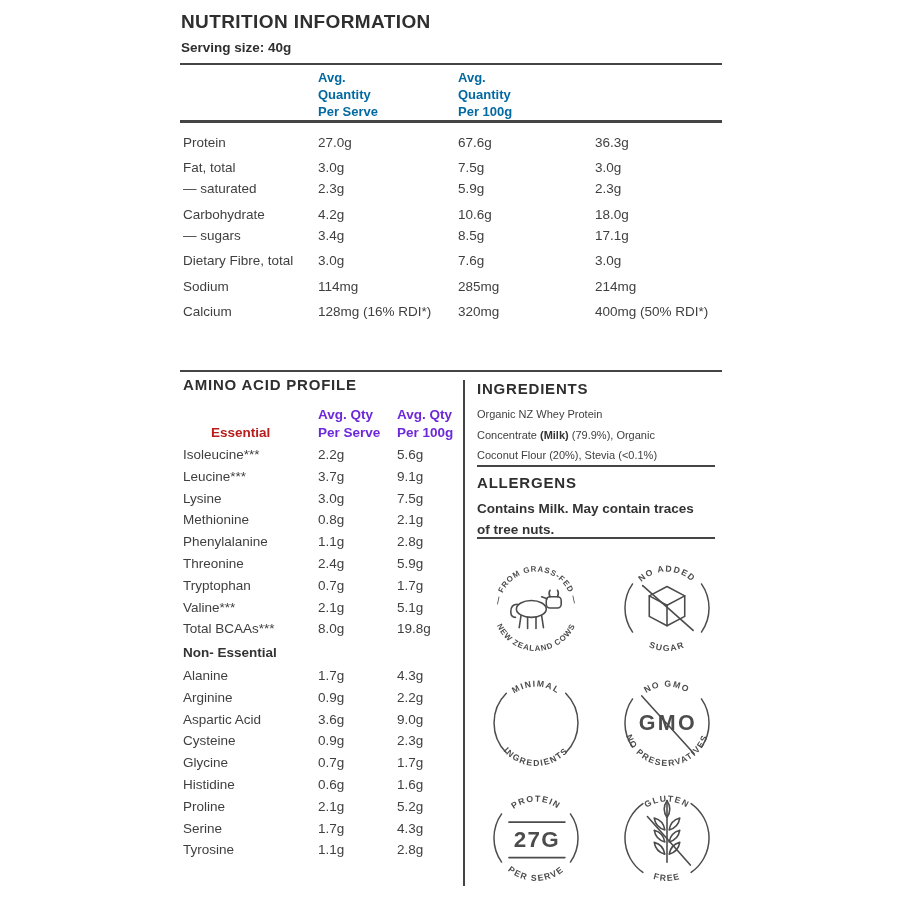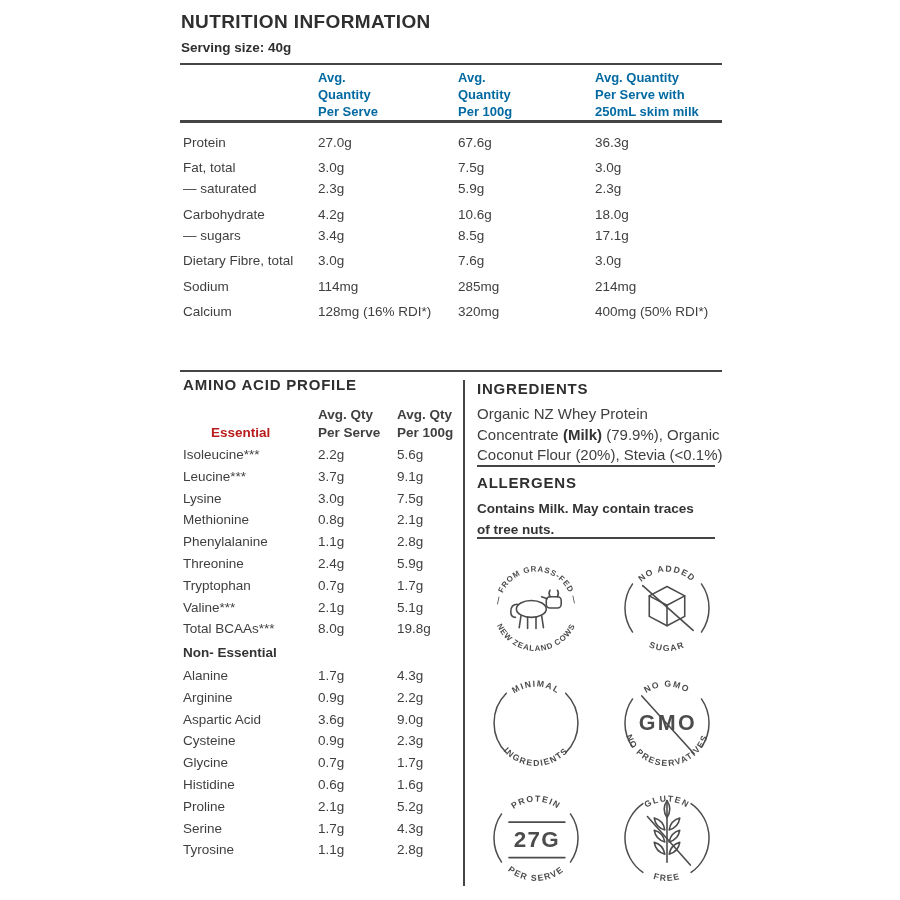--- a/index.html
+++ b/index.html
@@ -20,31 +20,31 @@
   .thead .hc div{font-size:13px;font-weight:bold;color:#0369a1;line-height:17px;white-space:nowrap;}
 
   .tbody{left:183px;top:127px;width:540px;}
   .trow{display:grid;grid-template-columns:135px 140px 137px auto;font-size:13.5px;line-height:20px;margin-top:5.5px;white-space:nowrap;}
   .trow.first{margin-top:0;margin-bottom:6px;}
   .trow.sub{margin-top:1px;}
 
   .sec-title{font-size:15px;font-weight:bold;color:#2f2f2f;letter-spacing:.8px;white-space:nowrap;}
   #amino-title{left:183px;top:376px;text-align:center;}
   .ahead{left:183px;top:406px;width:272px;display:grid;grid-template-columns:135px 79px auto;}
-  .ahead .hc div{font-size:13.5px;font-weight:bold;color:#404040;line-height:17.5px;white-space:nowrap;}
+  .ahead .hc div{font-size:13.5px;font-weight:bold;color:#6d28d9;line-height:17.5px;white-space:nowrap;}
   .ahead .ess{align-self:end;font-size:13.5px;font-weight:bold;color:#b91c1c;line-height:17.5px;margin-left:28px;}
   .agrid{width:272px;}
   #ess-rows{left:183px;top:447px;}
   #noness-label{left:183px;top:645px;font-size:13.5px;font-weight:bold;color:#333;}
   #noness-rows{left:183px;top:668px;}
   .arow{display:grid;grid-template-columns:135px 79px auto;height:21.8px;font-size:13.5px;white-space:nowrap;}
 
   #vdivider{left:463px;top:380px;width:1.5px;height:506px;}
   #ing-title{left:477px;top:380px;}
-  #ing-text{left:477px;top:404px;font-size:15px;line-height:20.5px;}
+  #ing-text{left:477px;top:404px;font-size:11px;line-height:20.5px;}
   #ing-text div{white-space:nowrap;}
   #rule-ing{left:477px;top:465px;width:238px;height:1.5px;}
   #all-title{left:477px;top:474px;}
   #all-text{left:477px;top:498px;font-size:13.5px;line-height:21px;font-weight:bold;color:#333;}
   #all-text div{white-space:nowrap;}
   #rule-all{left:477px;top:537px;width:238px;height:1.5px;}
 
   #badges{left:470px;top:550px;width:262px;display:grid;grid-template-columns:131px 131px;grid-auto-rows:115px;justify-items:center;align-items:center;}
   .badge svg{width:112px;height:112px;display:block;}
   .btxt{font-family:"Liberation Sans",sans-serif;font-weight:bold;font-size:9.3px;letter-spacing:1.45px;fill:#4c4c4c;text-anchor:middle;}
@@ -69,25 +69,20 @@
     <div class="hc"></div>
     <div class="hc">
       <div>Avg.</div>
       <div>Quantity</div>
       <div>Per Serve</div>
     </div>
     <div class="hc">
       <div>Avg.</div>
       <div>Quantity</div>
       <div>Per 100g</div>
-    </div>
-    <div class="hc">
-      <div>Avg. Quantity</div>
-      <div>Per Serve with</div>
-      <div>250mL skim milk</div>
     </div>
   </div>
 
   <div class="rule" id="rule-head"></div>
 
   <div class="abs tbody">
 
     <div class="trow">
       <span>Protein</span>
       <span>27.0g</span>

